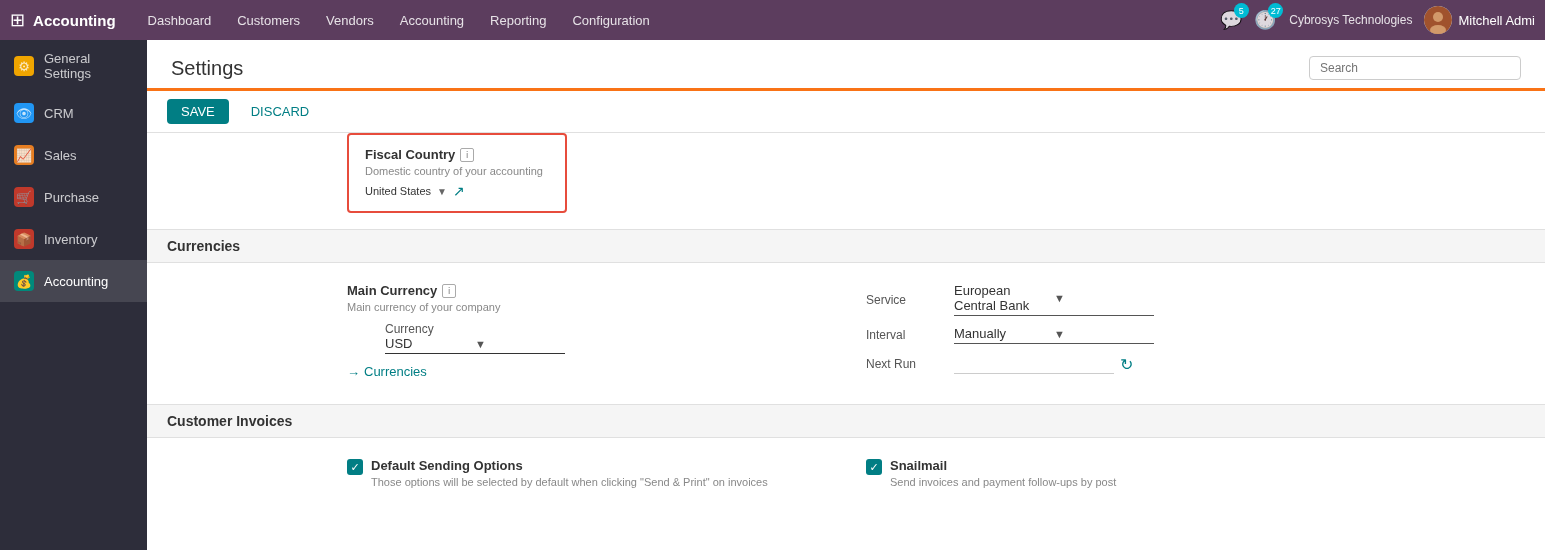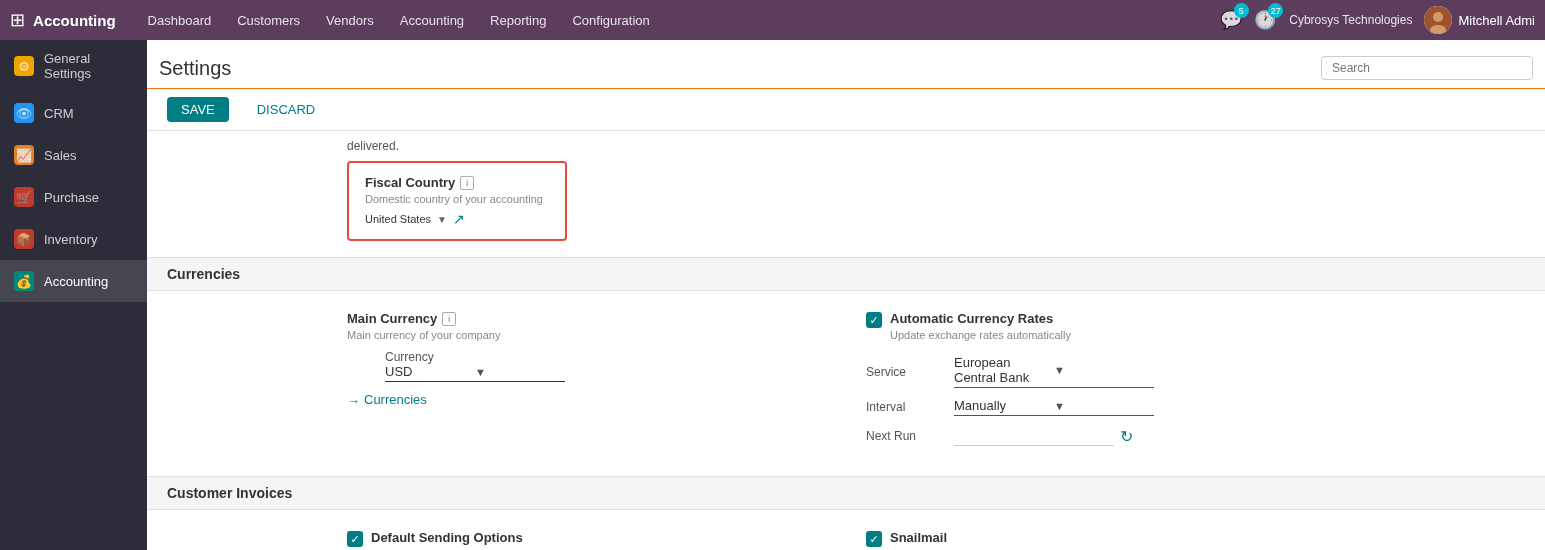--- a/index.html
+++ b/index.html
@@ -107,44 +107,44 @@
 
     
     .main-content {
       flex: 1;
       overflow-y: auto;
       background: white;
     }
 
     
     .settings-header {
-      padding: 16px 12px 8px;
+      padding: 16px 24px 8px;
       background: white;
-      border-bottom: 1px solid #f97316;
+      border-bottom: 3px solid #f97316;
       display: flex;
       align-items: center;
       justify-content: space-between;
       gap: 40px;
     }
     .settings-title { font-size: 20px; font-weight: 500; color: #333; }
     .search-bar {
       border: 1px solid #ccc;
       border-radius: 4px;
       padding: 4px 10px;
       font-size: 12px;
       width: 212px;
       outline: none;
     }
 
     
     .toolbar {
       padding: 8px 20px;
       background: white;
       display: flex;
-      gap: 14px;
+      gap: 8px;
       border-bottom: 1px solid #e0e0e0;
     }
     .btn-save {
       background: #017e84;
       color: white;
       border: none;
       padding: 5px 14px;
       border-radius: 4px;
       cursor: pointer;
       font-size: 13px;
@@ -396,21 +396,20 @@
       <input class="search-bar" type="text" placeholder="Search" style="">
     </div>
 
     <div class="toolbar">
       <button class="btn-save">SAVE</button>
       <button class="btn-discard">DISCARD</button>
     </div>
 
     <div class="content-area">
 
-      <div class="delivered-text">delivered.</div>
 
       <div class="fiscal-country-section">
         <div class="fiscal-country-box">
           <div class="field-label">
             <span>Fiscal Country</span>
             <span class="info-icon">i</span>
           </div>
           <div class="field-hint">Domestic country of your accounting</div>
           <div class="field-value-row">
             <span class="field-value">United States</span>
@@ -437,27 +436,20 @@
               <span class="dd-arrow">▼</span>
             </div>
           </div>
           <div class="currencies-link">
             <span>→</span>
             <span>Currencies</span>
           </div>
         </div>
 
         <div class="settings-col auto-currency-section">
-          <div class="auto-currency-header">
-            <div class="cb"></div>
-            <div class="auto-currency-title-block">
-              <div class="setting-label">Automatic Currency Rates</div>
-              <div class="setting-desc">Update exchange rates automatically</div>
-            </div>
-          </div>
           <div class="service-row">
             <span class="row-label">Service</span>
             <div class="service-dropdown">
               <span>European Central Bank</span>
               <span class="dd-arrow">▼</span>
             </div>
           </div>
           <div class="interval-row">
             <span class="row-label">Interval</span>
             <div class="interval-dropdown">

